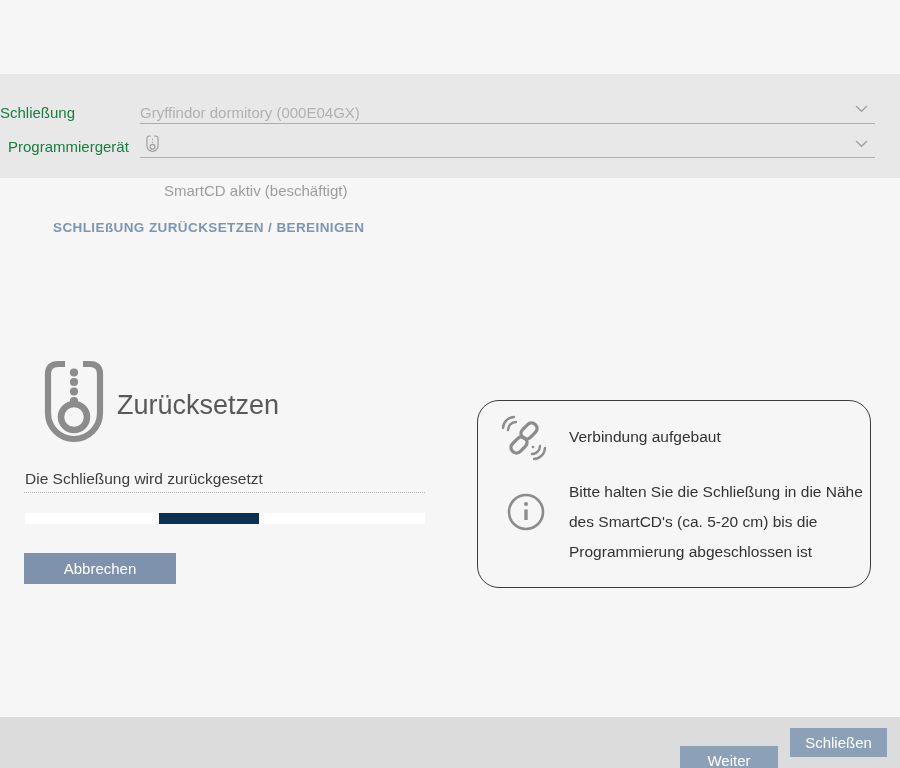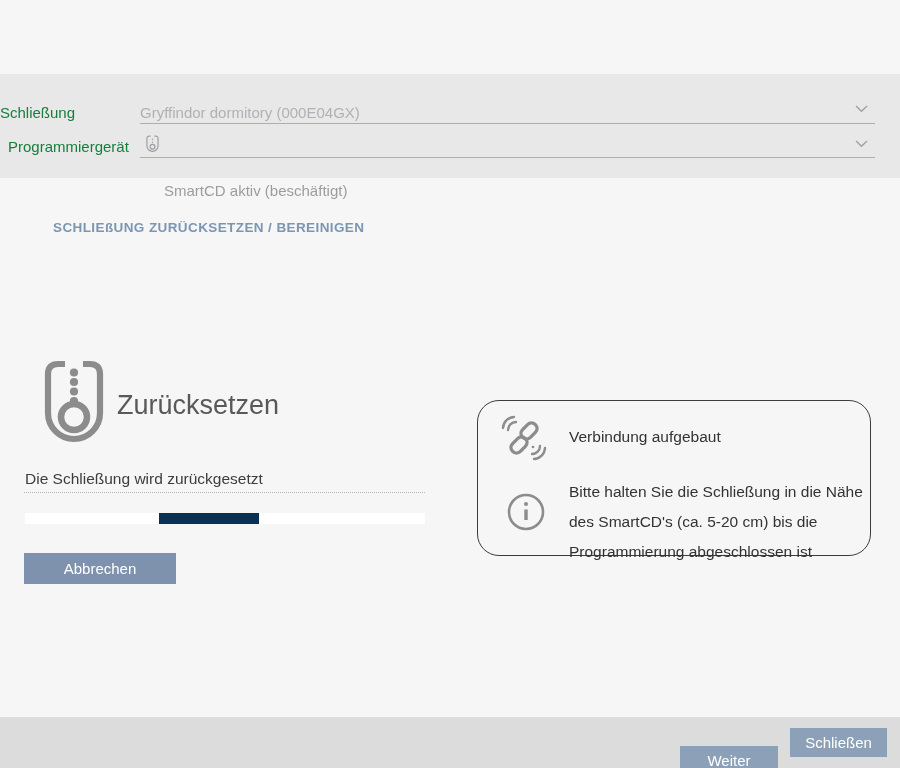--- a/index.html
+++ b/index.html
@@ -44,21 +44,21 @@
   .dotted-divider{position:absolute;left:24px;top:492px;width:401px;border-top:1px dotted #b5b5b5;}
   .progress-bar{position:absolute;left:25px;top:513px;width:400px;height:11px;background:#ffffff;}
   .progress-segment{position:absolute;top:0;height:100%;background:#0c2f54;}
   .btn{
     border:none;color:#ffffff;font-size:15px;font-family:"Liberation Sans",sans-serif;
     cursor:pointer;padding:0;
   }
   .cancel-btn{position:absolute;left:24px;top:553px;width:152px;height:31px;background:#7e92ae;}
   
   .info-panel{
-    position:absolute;left:477px;top:400px;width:394px;height:156px;
+    position:absolute;left:477px;top:400px;width:394px;height:188px;
     border:1.5px solid #3c3c3c;border-radius:22px;box-sizing:border-box;
   }
   .conn-icon{position:absolute;left:23px;top:14px;}
   .conn-text{position:absolute;left:91px;top:27px;font-size:15.5px;color:#333333;white-space:nowrap;}
   .info-icon{position:absolute;left:28px;top:91px;}
   .instruction-text{position:absolute;left:91px;top:76px;width:300px;font-size:15.5px;line-height:30px;color:#333333;}
   
   .footer{position:absolute;left:0;top:717px;width:900px;height:51px;background:#dcdcdc;}
   .next-btn{position:absolute;left:680px;top:29px;width:98px;height:29px;background:#8ca0b7;}
   .close-btn{position:absolute;left:790px;top:11px;width:97px;height:29px;background:#8ca0b7;}

